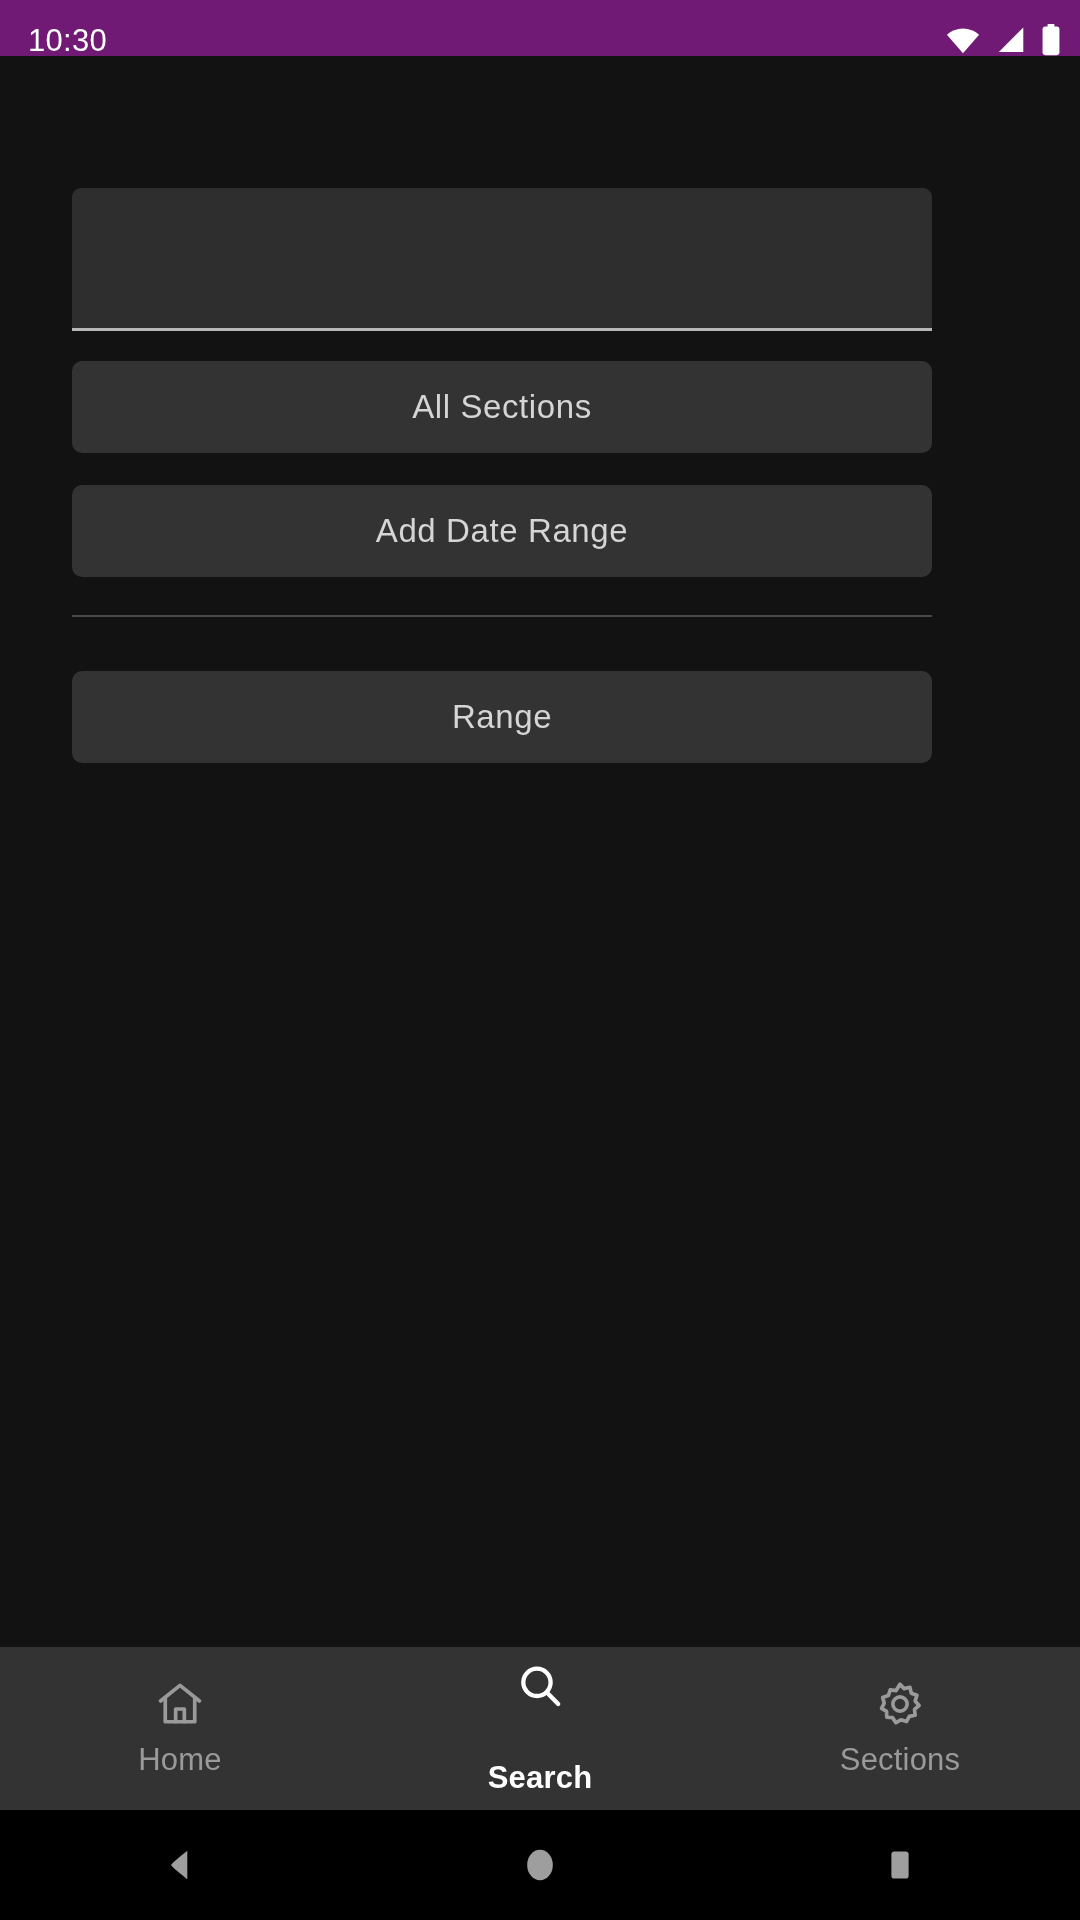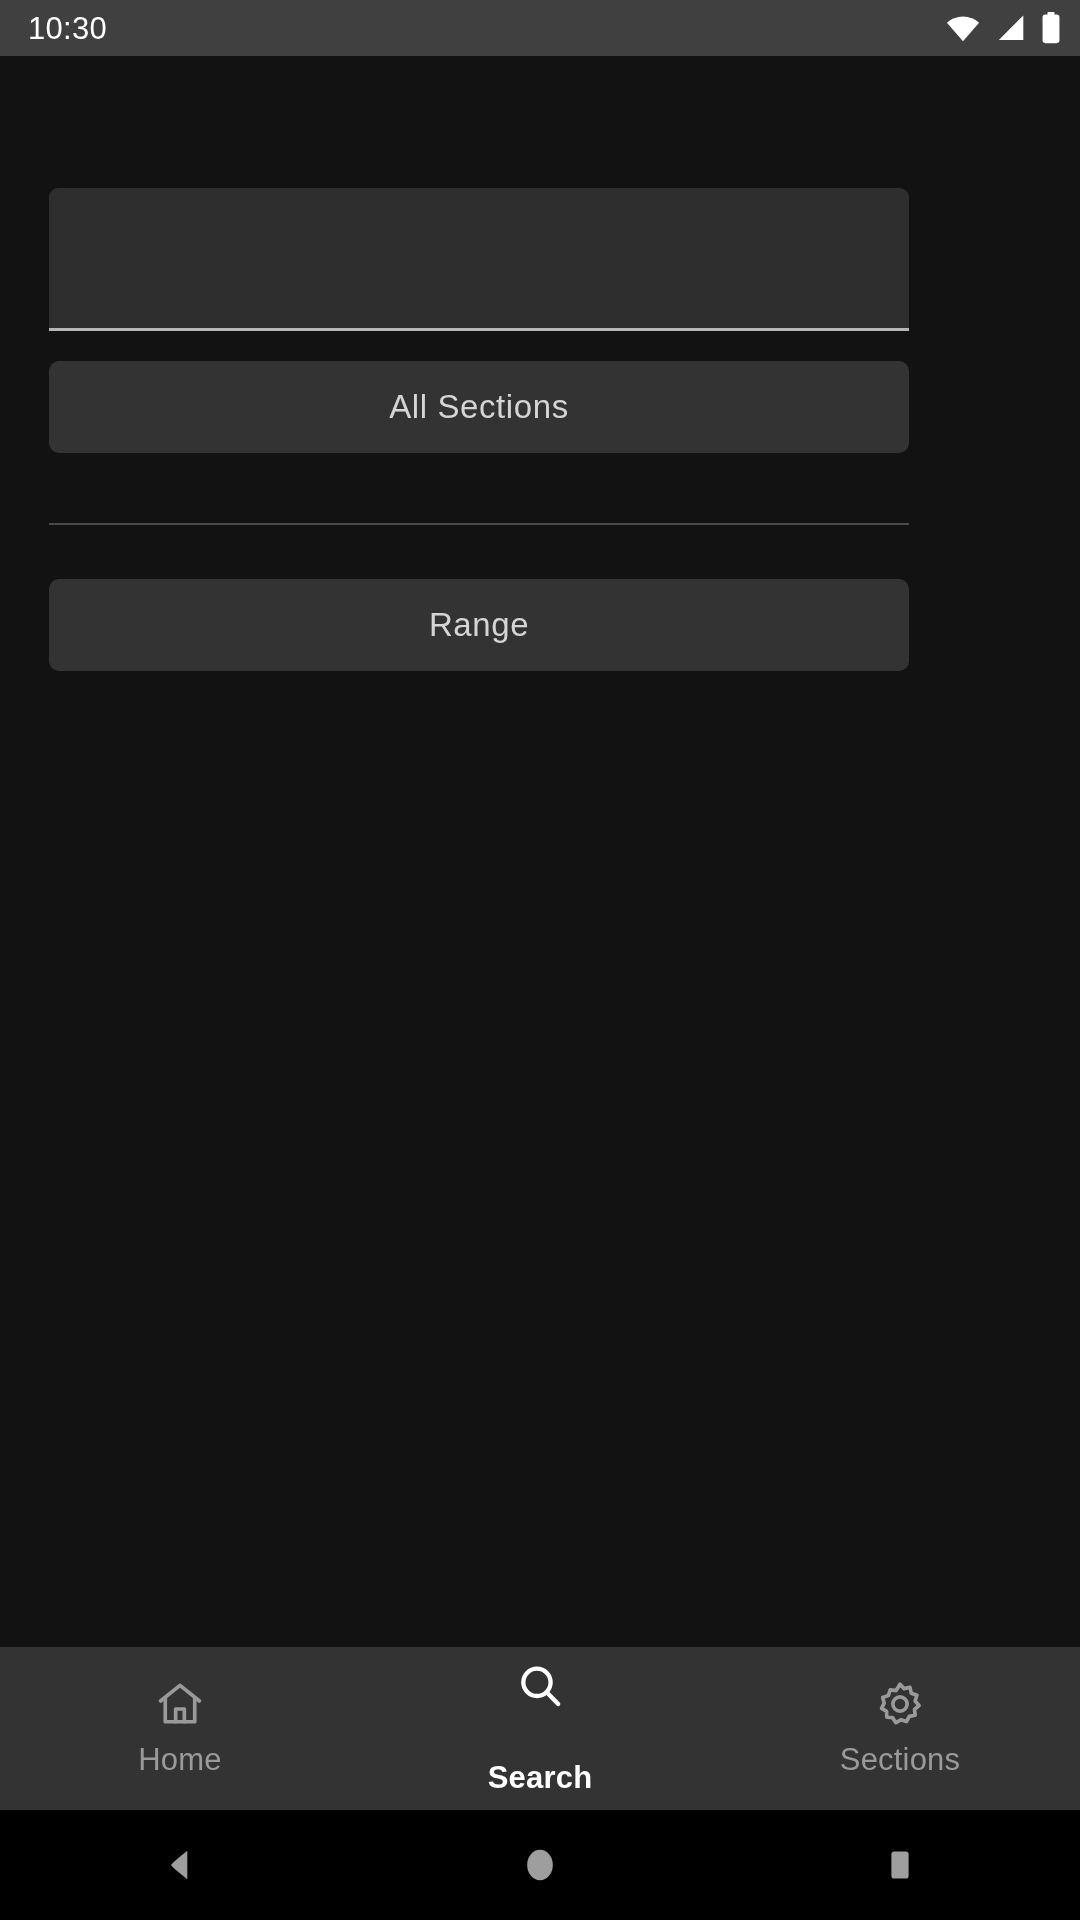--- a/index.html
+++ b/index.html
@@ -18,23 +18,23 @@
     width: 1080px;
     height: 1920px;
     background: #121212;
     display: flex;
     flex-direction: column;
   }
 
   
   .status-bar {
     height: 56px;
-    background: #404040;
-    display: flex;
-    align-items: center;
+    background: #701a75;
+    display: flex;
+    align-items: flex-end;
     justify-content: space-between;
     padding: 0 18px 0 28px;
     flex: 0 0 auto;
   }
   .status-clock {
     color: #ffffff;
     font-size: 31px;
     letter-spacing: 0.3px;
     line-height: 1;
   }
@@ -43,21 +43,21 @@
     align-items: center;
     gap: 14px;
   }
   .status-icons svg { display: block; }
 
   
   .content {
     flex: 1 1 auto;
     position: relative;
     background: #121212;
-    padding: 0 49px;
+    padding: 0 72px;
   }
 
   .field-wrap { padding-top: 132px; }
 
   .text-field {
     width: 860px;
     height: 143px;
     background: #2e2e2e;
     border: none;
     border-radius: 9px 9px 0 0;
@@ -196,20 +196,21 @@
     <div class="field-wrap">
       <textarea class="text-field" placeholder="" style=""></textarea>
     </div>
 
     <div class="gap-sections"></div>
 
     <button class="btn">All Sections</button>
 
     <div class="gap-daterange"></div>
 
+    <button class="btn">Add Date Range</button>
 
     <div class="divider"></div>
 
     <div class="gap-submit"></div>
 
     <button class="btn">Range</button>
 
   </div>
 
   <div class="bottom-nav">

